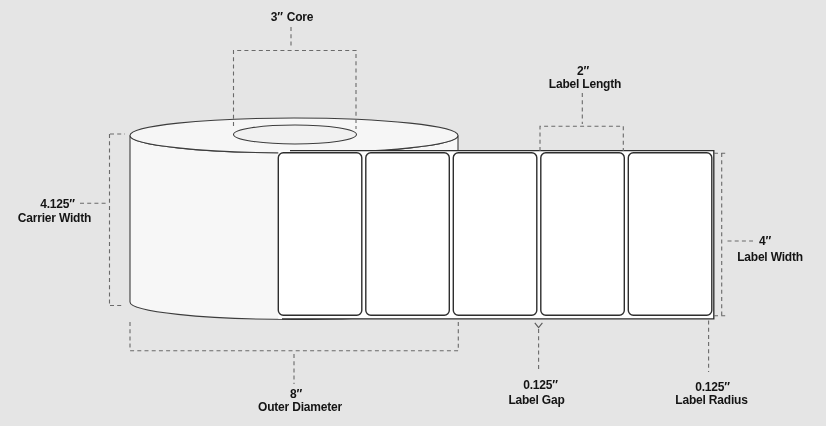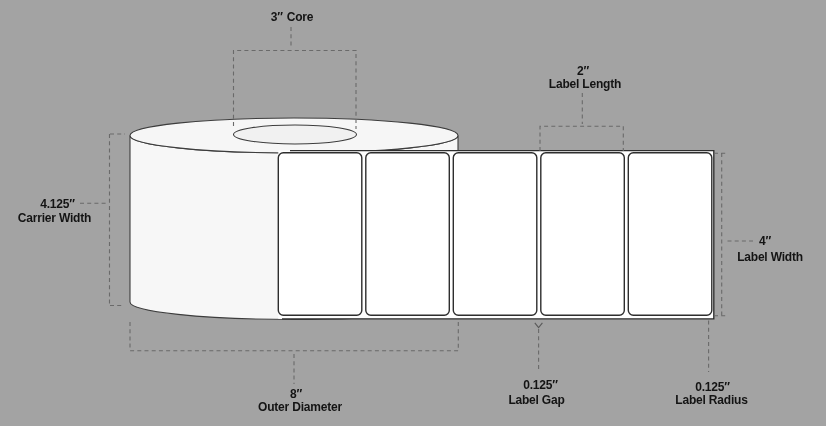--- a/index.html
+++ b/index.html
@@ -5,21 +5,21 @@
   html, body {
     margin: 0;
     padding: 0;
     background: #ffffff;
     font-family: "Liberation Sans", sans-serif;
   }
   .stage {
     position: relative;
     width: 826px;
     height: 426px;
-    background: #a3a3a3;
+    background: #e5e5e5;
     overflow: hidden;
   }
   svg { display: block; }
 
   
   .roll-face   { fill: #f7f7f7; stroke: #3d3d3d; stroke-width: 1.1; }
   .roll-top    { fill: #f6f6f6; stroke: #3d3d3d; stroke-width: 1.1; }
   .roll-core   { fill: #f1f1f1; stroke: #3d3d3d; stroke-width: 1.05; }
   .strip-fill  { fill: #ffffff; }
   .strip-edge  { fill: none; stroke: #2e2e2e; stroke-width: 1.35; }

